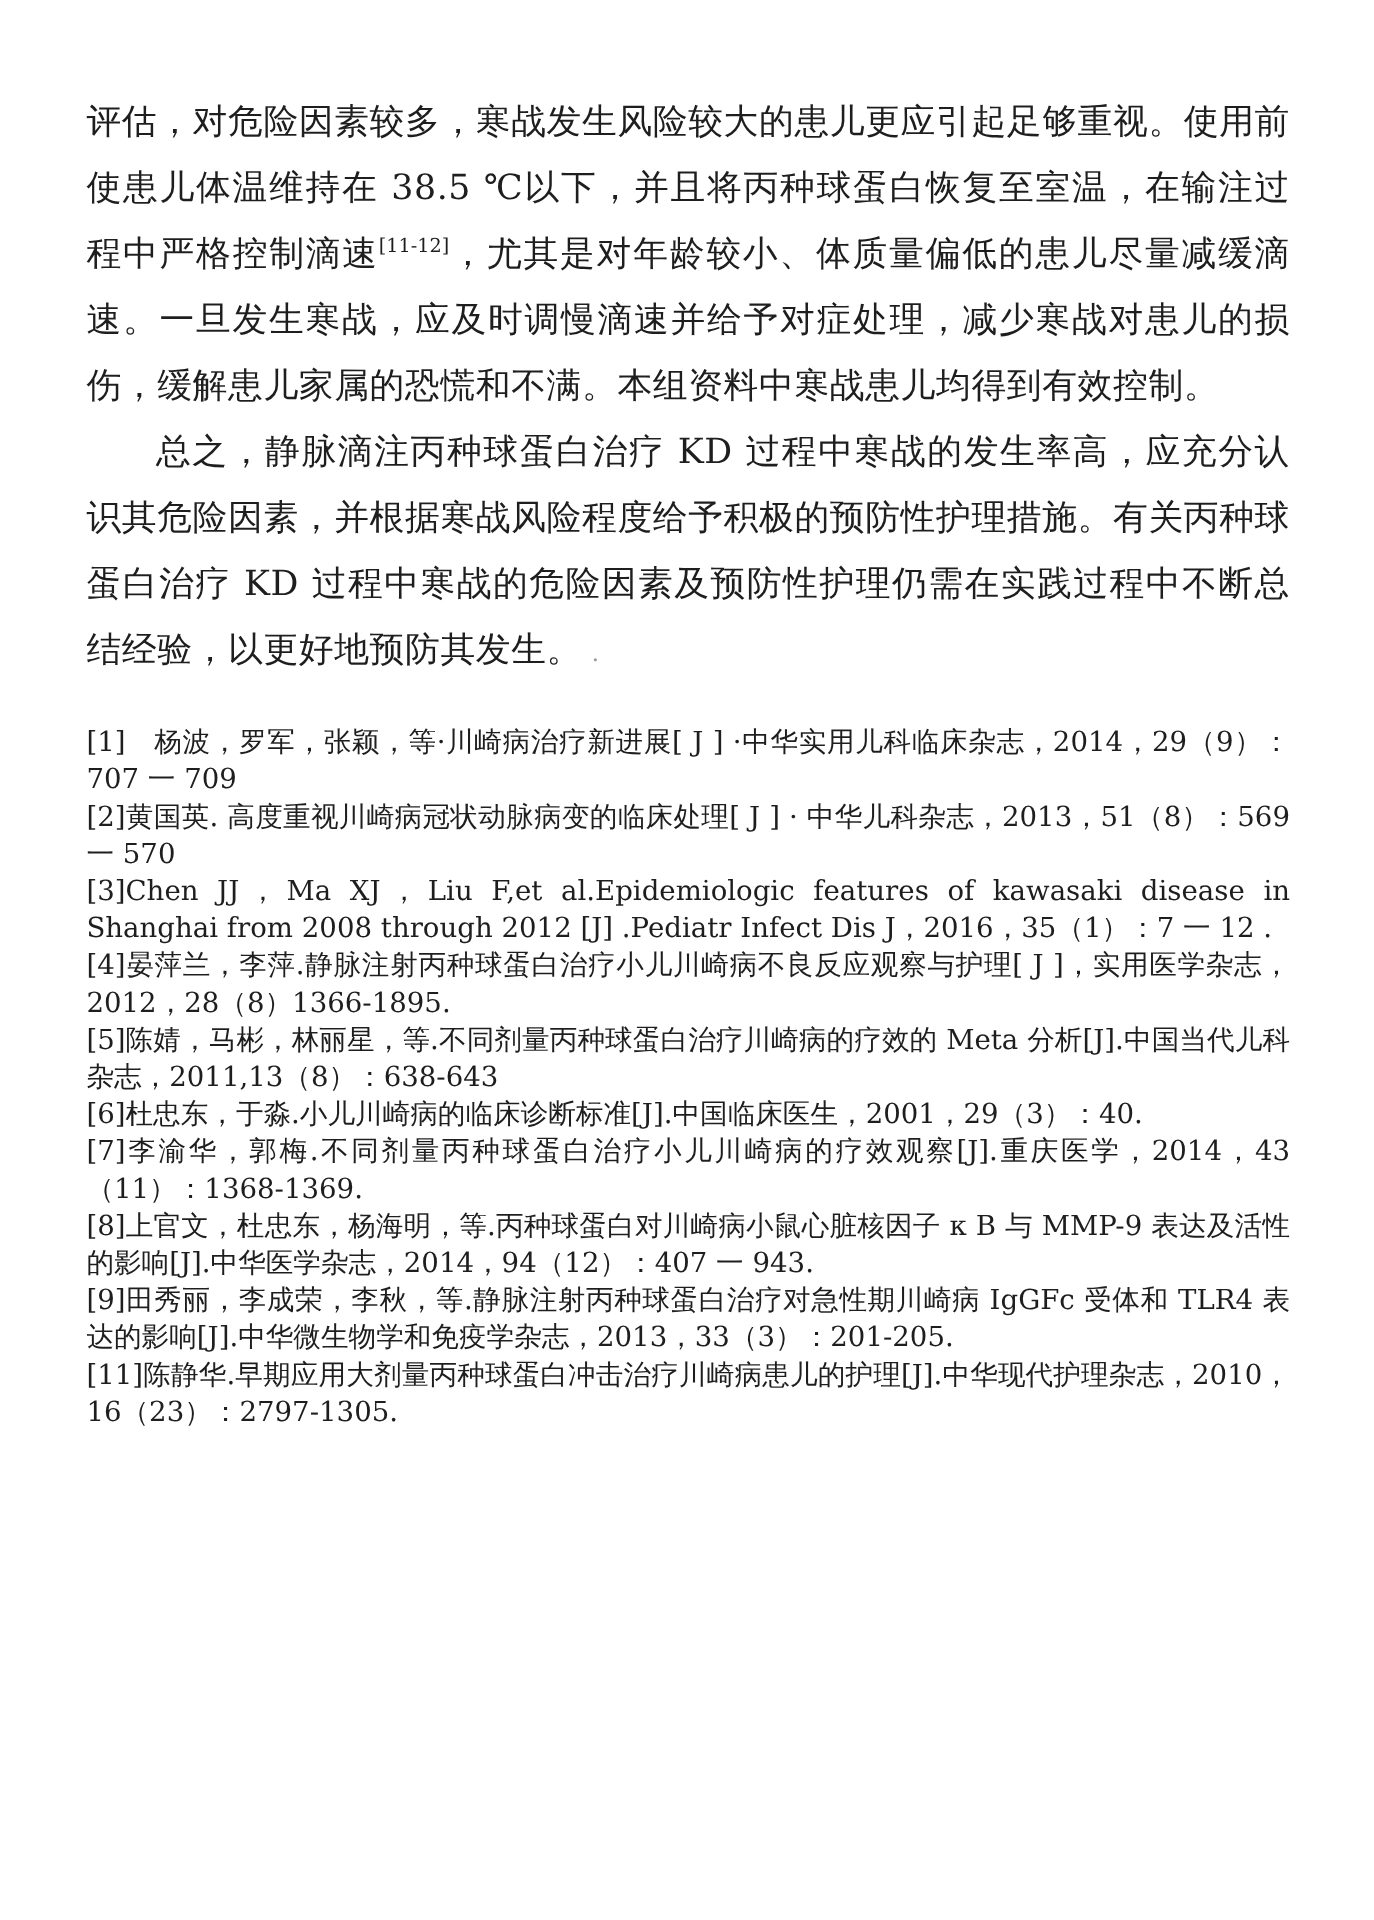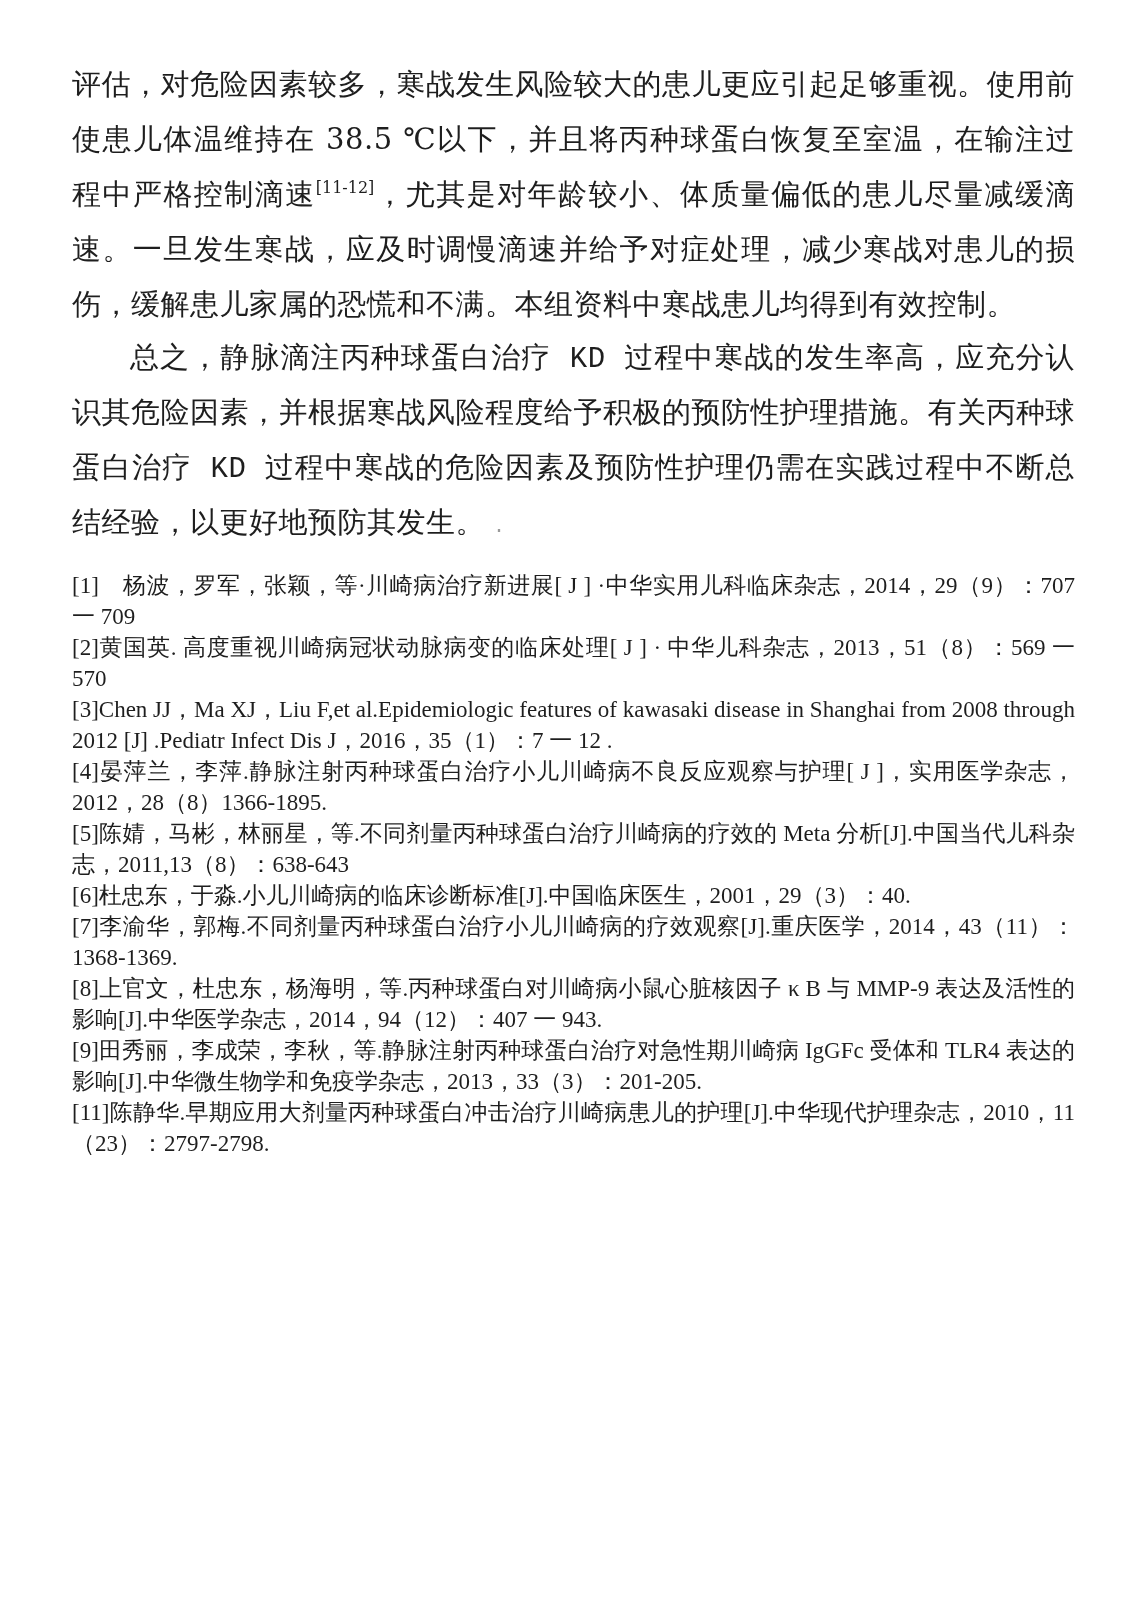--- a/index.html
+++ b/index.html
@@ -11,57 +11,55 @@
     width: 1145px;
     height: 1600px;
     font-family: "DejaVu Serif", "Liberation Serif", serif;
     color: #1e1e1e;
     overflow: hidden;
   }
   .page {
     box-sizing: border-box;
     width: 1145px;
     height: 1600px;
-    padding: 57px 70px 40px 72px;
+    padding: 74px 70px 40px 72px;
     background: #ffffff;
   }
   .body-text {
     margin: 0;
     font-size: 29px;
     line-height: 55px;
     text-align: justify;
     letter-spacing: 0.5px;
   }
   .body-text.indented {
     text-indent: 2em;
-    font-family: Liberation Mono, monospace;
   }
   .citation-sup {
     font-size: 16px;
     vertical-align: super;
     line-height: 0;
     letter-spacing: 0;
   }
   .trailing-mark {
     color: #9a9a9a;
     font-size: 20px;
     padding-left: 8px;
   }
   .refs-heading {
     margin: 14px 0 0 0;
     font-size: 26px;
     font-weight: normal;
     line-height: 40px;
   }
   .refs-list {
-    margin-top: 16px;
+    margin-top: 32px;
     font-size: 23px;
     line-height: 31px;
     text-align: justify;
-    font-family: Liberation Serif, serif;
   }
   .ref {
     margin: 0;
     padding: 0;
   }
 </style>
 </head>
 <body>
 
 <div class="page">
@@ -74,16 +72,16 @@
   <div class="refs-list">
       <p class="ref">[1]　杨波，罗军，张颖，等·川崎病治疗新进展[ J ] ·中华实用儿科临床杂志，2014，29（9）：707 一 709</p>
       <p class="ref">[2]黄国英. 高度重视川崎病冠状动脉病变的临床处理[ J ] · 中华儿科杂志，2013，51（8）：569 一 570</p>
       <p class="ref">[3]Chen JJ，Ma XJ，Liu F,et al.Epidemiologic features of kawasaki disease in Shanghai from 2008 through 2012 [J] .Pediatr Infect Dis J，2016，35（1）：7 一 12 .</p>
       <p class="ref">[4]晏萍兰，李萍.静脉注射丙种球蛋白治疗小儿川崎病不良反应观察与护理[ J ]，实用医学杂志，2012，28（8）1366-1895.</p>
       <p class="ref">[5]陈婧，马彬，林丽星，等.不同剂量丙种球蛋白治疗川崎病的疗效的 Meta 分析[J].中国当代儿科杂志，2011,13（8）：638-643</p>
       <p class="ref">[6]杜忠东，于淼.小儿川崎病的临床诊断标准[J].中国临床医生，2001，29（3）：40.</p>
       <p class="ref">[7]李渝华，郭梅.不同剂量丙种球蛋白治疗小儿川崎病的疗效观察[J].重庆医学，2014，43（11）：1368-1369.</p>
       <p class="ref">[8]上官文，杜忠东，杨海明，等.丙种球蛋白对川崎病小鼠心脏核因子 κ B 与 MMP-9 表达及活性的影响[J].中华医学杂志，2014，94（12）：407 一 943.</p>
       <p class="ref">[9]田秀丽，李成荣，李秋，等.静脉注射丙种球蛋白治疗对急性期川崎病 IgGFc 受体和 TLR4 表达的影响[J].中华微生物学和免疫学杂志，2013，33（3）：201-205.</p>
-      <p class="ref">[11]陈静华.早期应用大剂量丙种球蛋白冲击治疗川崎病患儿的护理[J].中华现代护理杂志，2010，11（23）：2797-2798.</p>
+      <p class="ref">[11]陈静华.早期应用大剂量丙种球蛋白冲击治疗川崎病患儿的护理[J].中华现代护理杂志，2010，16（23）：2797-1305.</p>
     </div>
 
 </div>
 
 </body></html>

